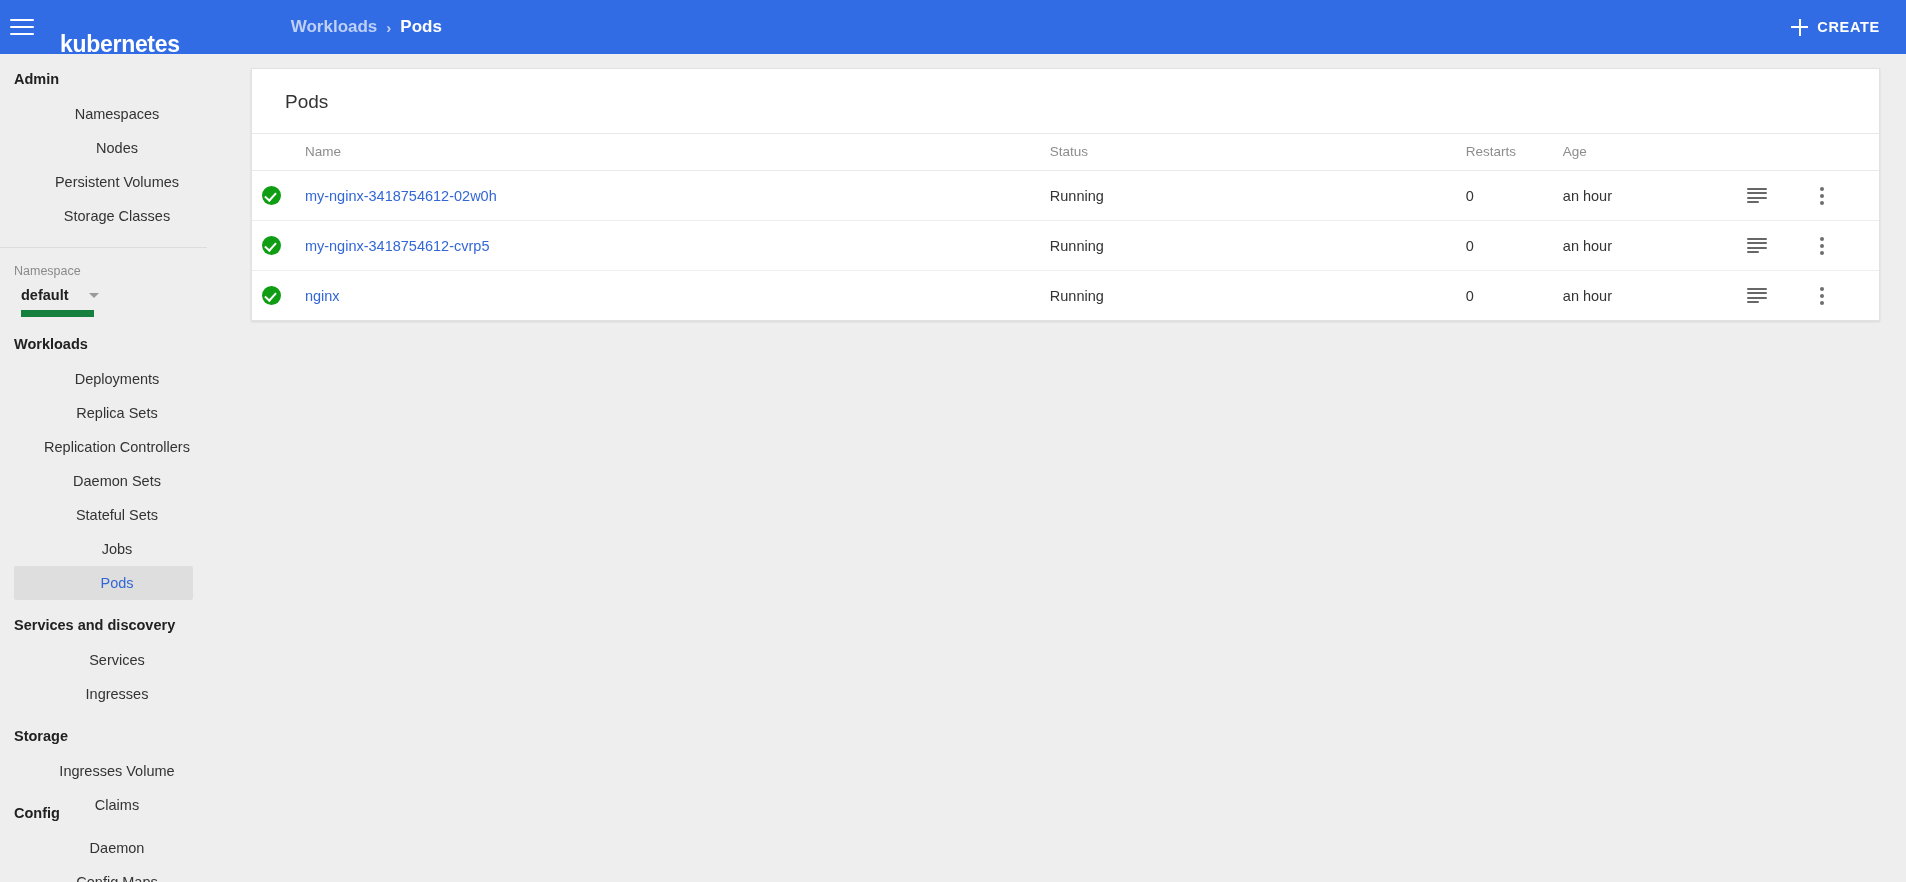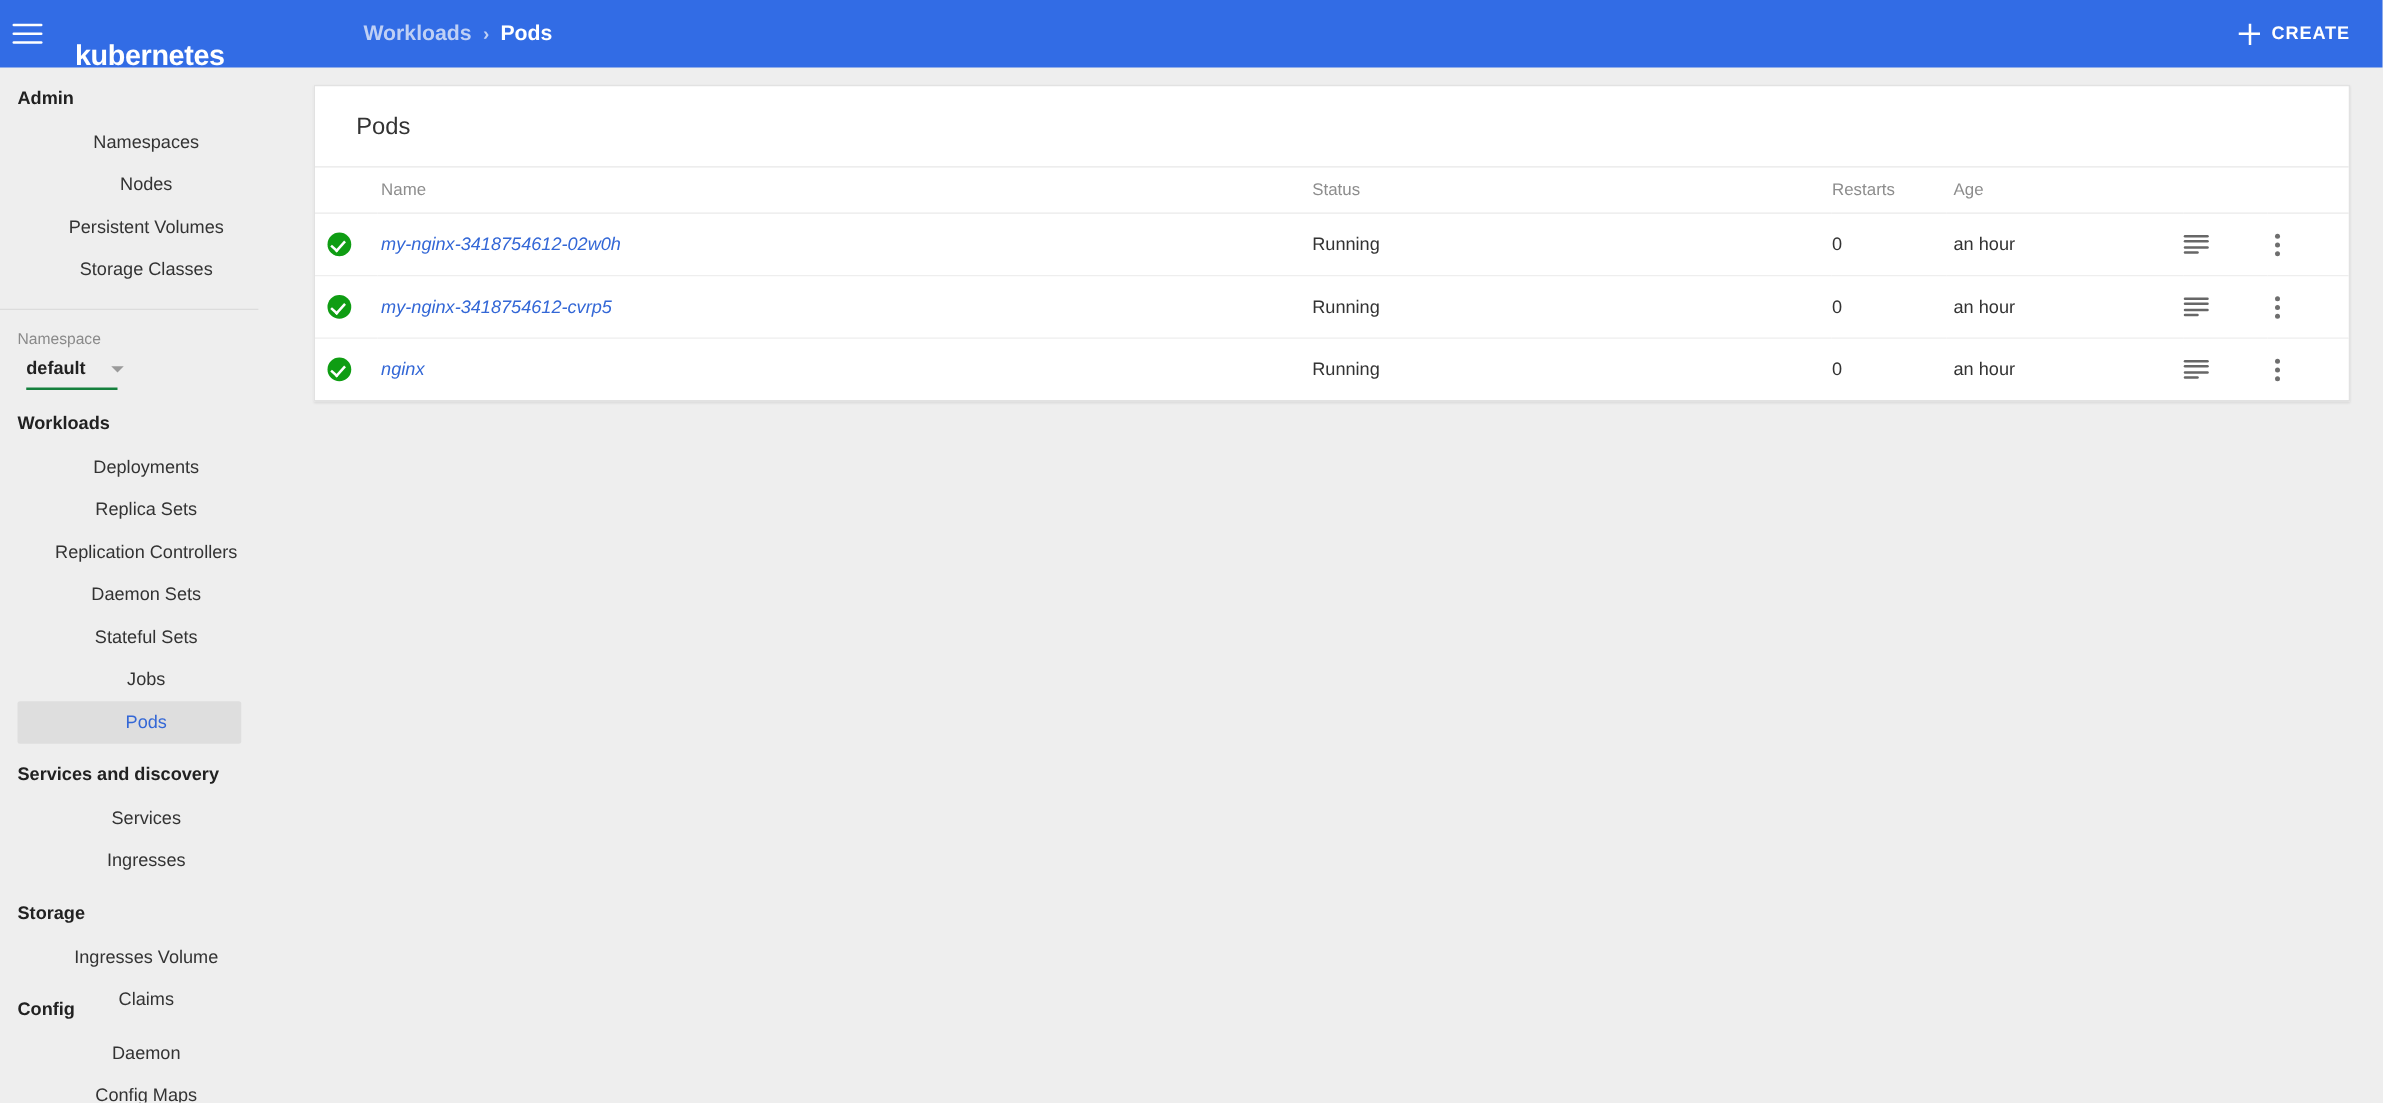--- a/index.html
+++ b/index.html
@@ -141,21 +141,21 @@
   .ns-label {
     font-size: 12.5px;
     color: #8a8a8a;
     padding-left: 14px;
     height: 20px;
     line-height: 20px;
   }
   .ns-select {
     margin: 6px 0 0 21px;
     width: 73px;
-    border-bottom: 2px solid #15803d;
+    border-bottom: 7px solid #15803d;
     padding-bottom: 7px;
     display: flex;
     align-items: center;
     cursor: pointer;
   }
   .ns-value {
     font-size: 14.5px;
     font-weight: bold;
     color: #212121;
   }
@@ -245,21 +245,20 @@
     height: 9px;
     border: solid #ffffff;
     border-width: 0 2px 2px 0;
     transform: rotate(42deg);
   }
   .pod-link {
     color: #3367d6;
     font-size: 14.5px;
     text-decoration: none;
     cursor: pointer;
-    font-style: italic;
   }
 
   .logs-icon {
     width: 20px;
     height: 15px;
     display: flex;
     flex-direction: column;
     justify-content: space-between;
     cursor: pointer;
   }

